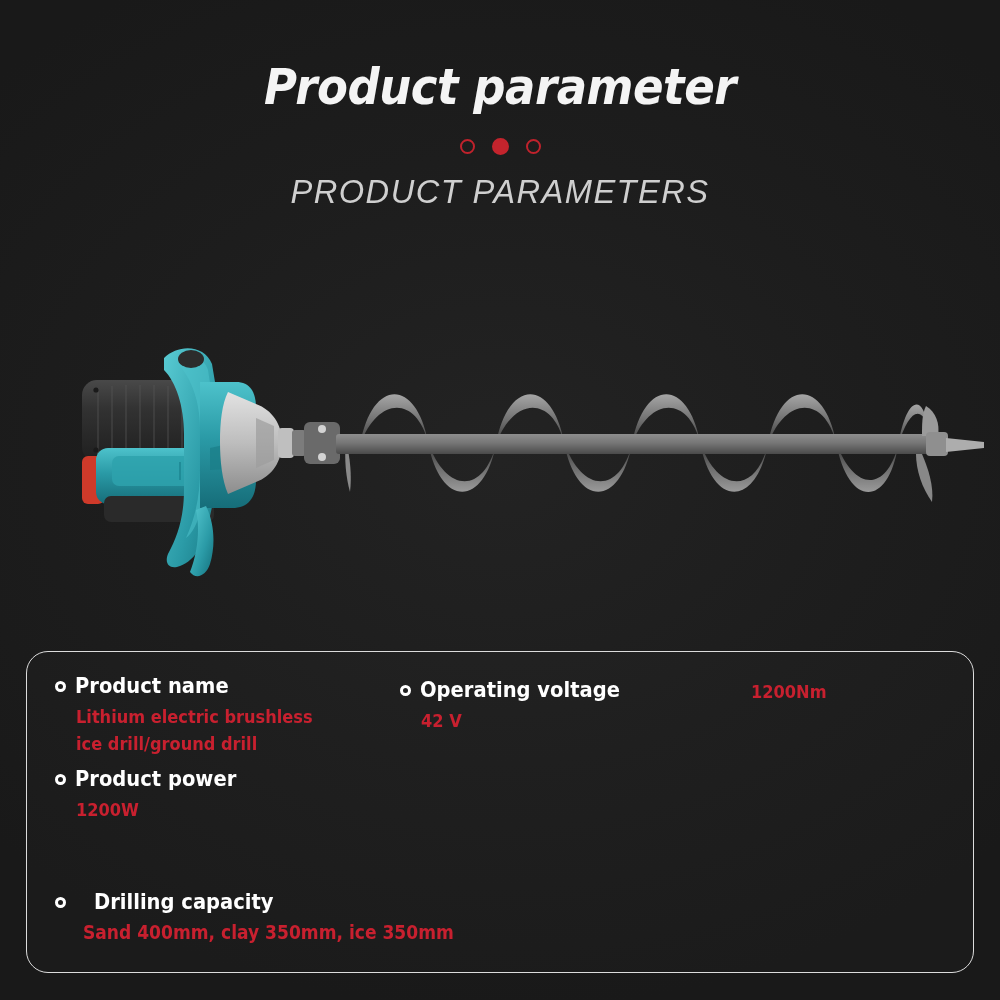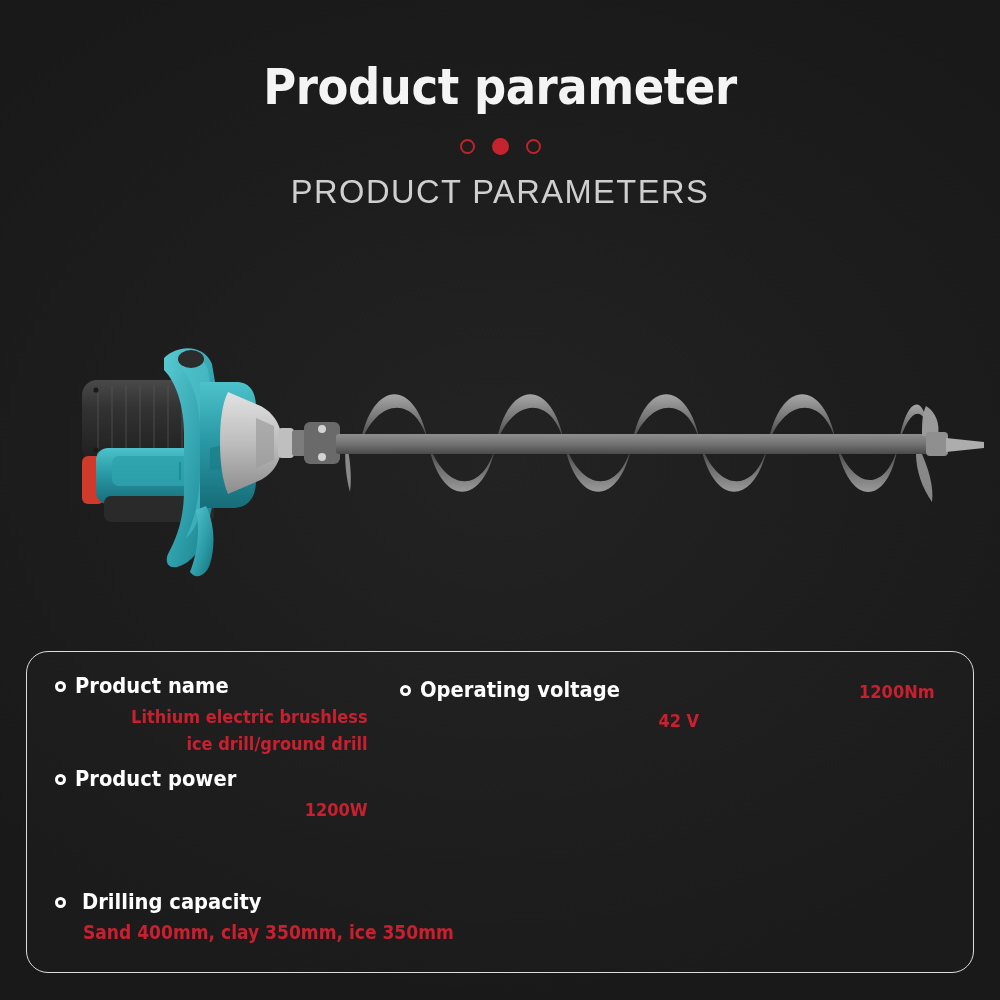--- a/index.html
+++ b/index.html
@@ -21,20 +21,21 @@
       radial-gradient(ellipse 70% 55% at 50% 46%, #232323 0%, #1d1d1d 55%, #191919 100%);
   }
 
   
   .header {
     position: absolute;
     top: 58px;
     left: 0;
     right: 0;
     text-align: center;
+    font-style: italic;
   }
   .title {
     font-family: "DejaVu Sans", sans-serif;
     font-weight: bold;
     font-size: 50px;
     line-height: 58px;
     color: #f4f4f4;
     letter-spacing: -0.5px;
     transform: scaleX(0.90);
     transform-origin: center;
@@ -80,21 +81,20 @@
   .spec-box {
     position: absolute;
     left: 26px;
     top: 651px;
     width: 948px;
     height: 322px;
     border: 1.6px solid #dcdcdc;
     border-radius: 22px;
     box-sizing: border-box;
     background: rgba(255,255,255,0.012);
-    text-align: right;
   }
   .spec-grid {
     position: absolute;
     left: 28px;
     top: 22px;
     right: 18px;
     display: grid;
     grid-template-columns: 345px 330px 1fr;
     grid-auto-rows: min-content;
     row-gap: 0px;
@@ -133,21 +133,21 @@
     margin-left: 21px;
     transform: scaleX(0.90);
     transform-origin: left top;
     white-space: pre-line;
   }
   .full-row {
     position: absolute;
     left: 56px;
     top: 238px;
   }
-  .full-row .label-row { margin-left: -28px; gap: 16px; }
+  .full-row .label-row { margin-left: -28px; gap: 28px; }
   .full-row .value { margin-left: 0px; font-size: 19px; }
 </style>
 </head>
 <body>
 
 <div id="page">
 
   <div class="header">
     <div class="title">Product parameter</div>
     <div class="dots">

